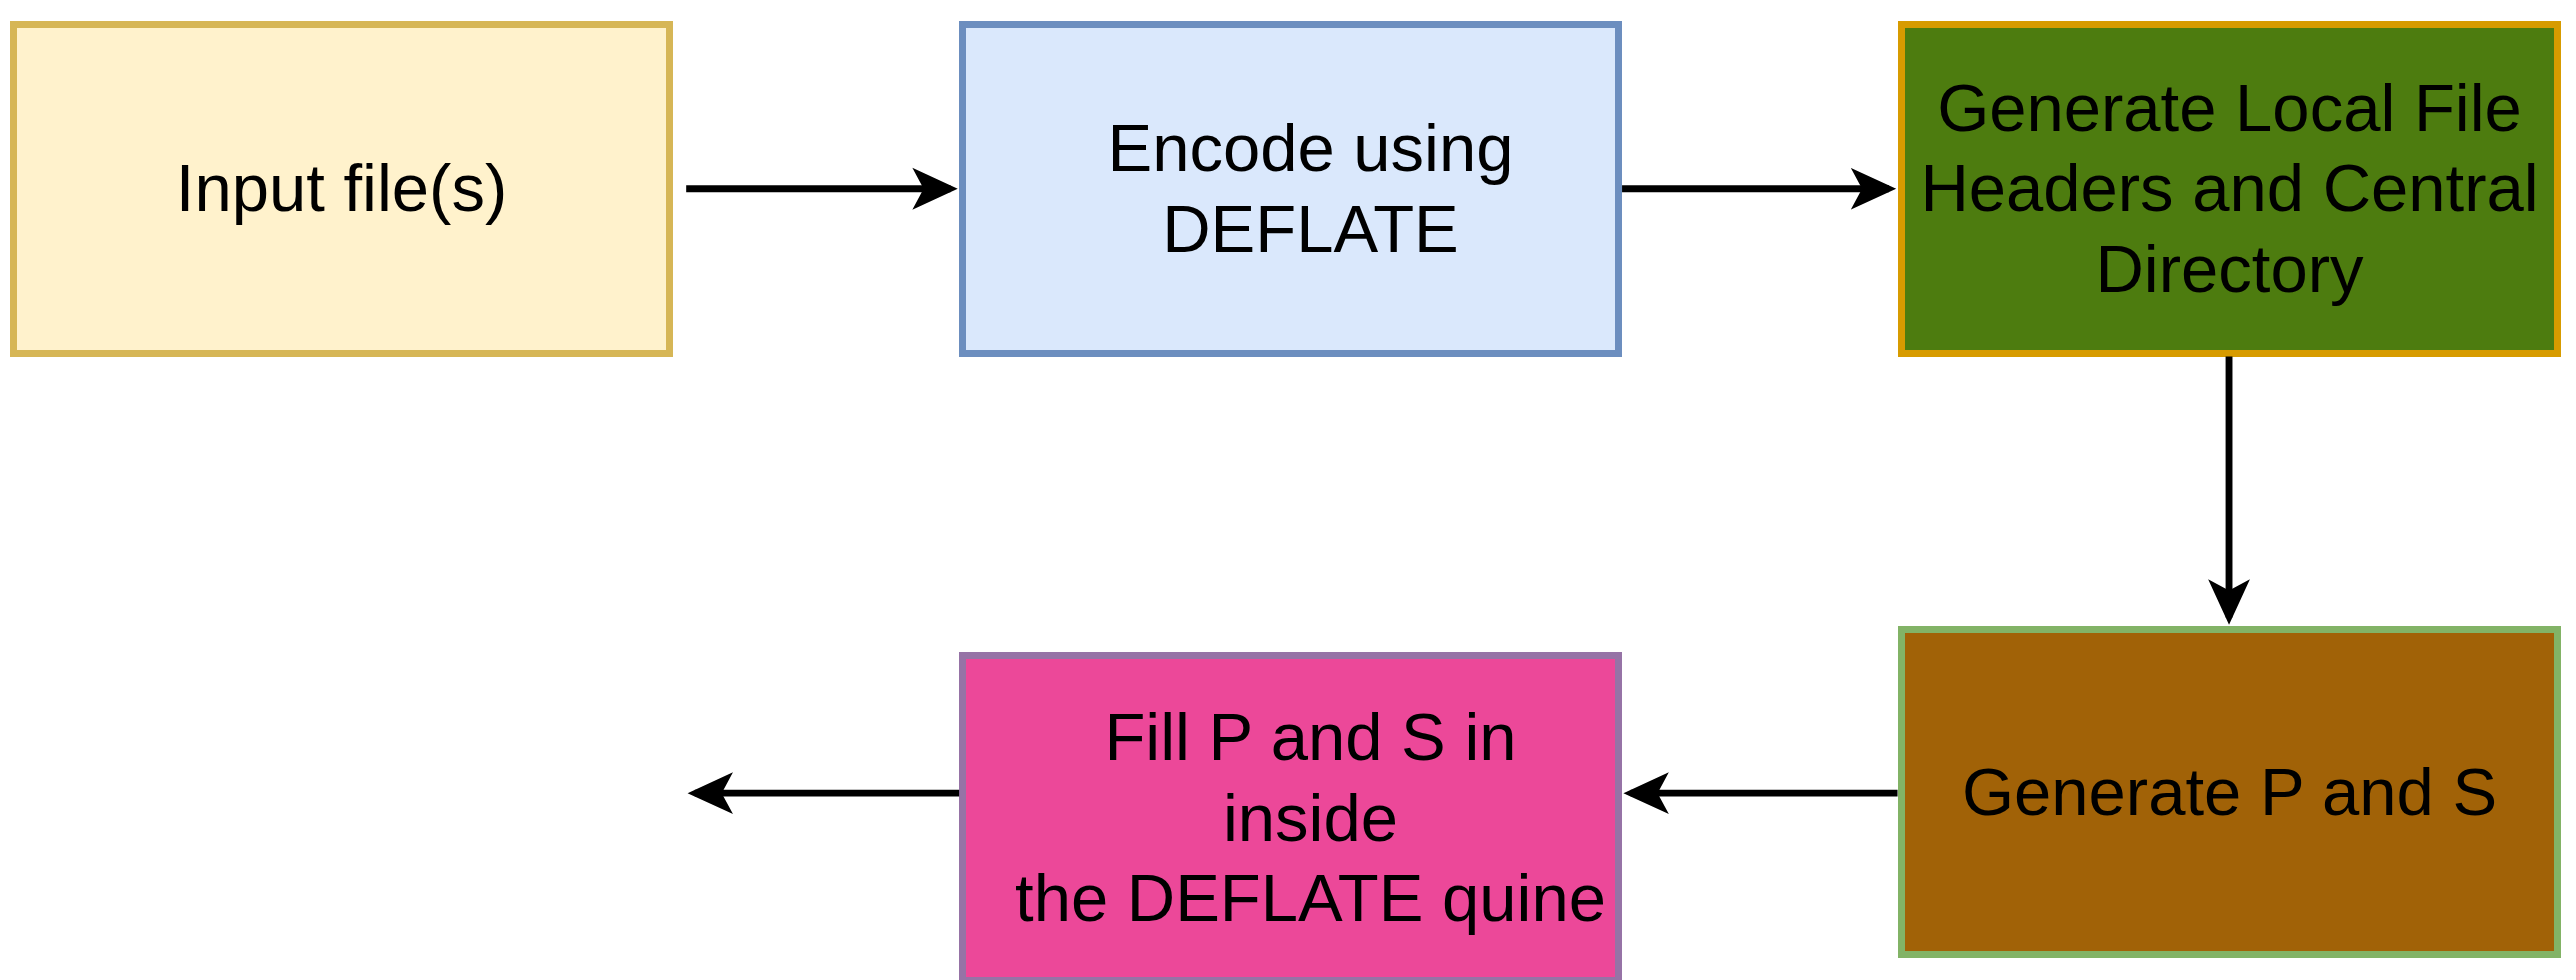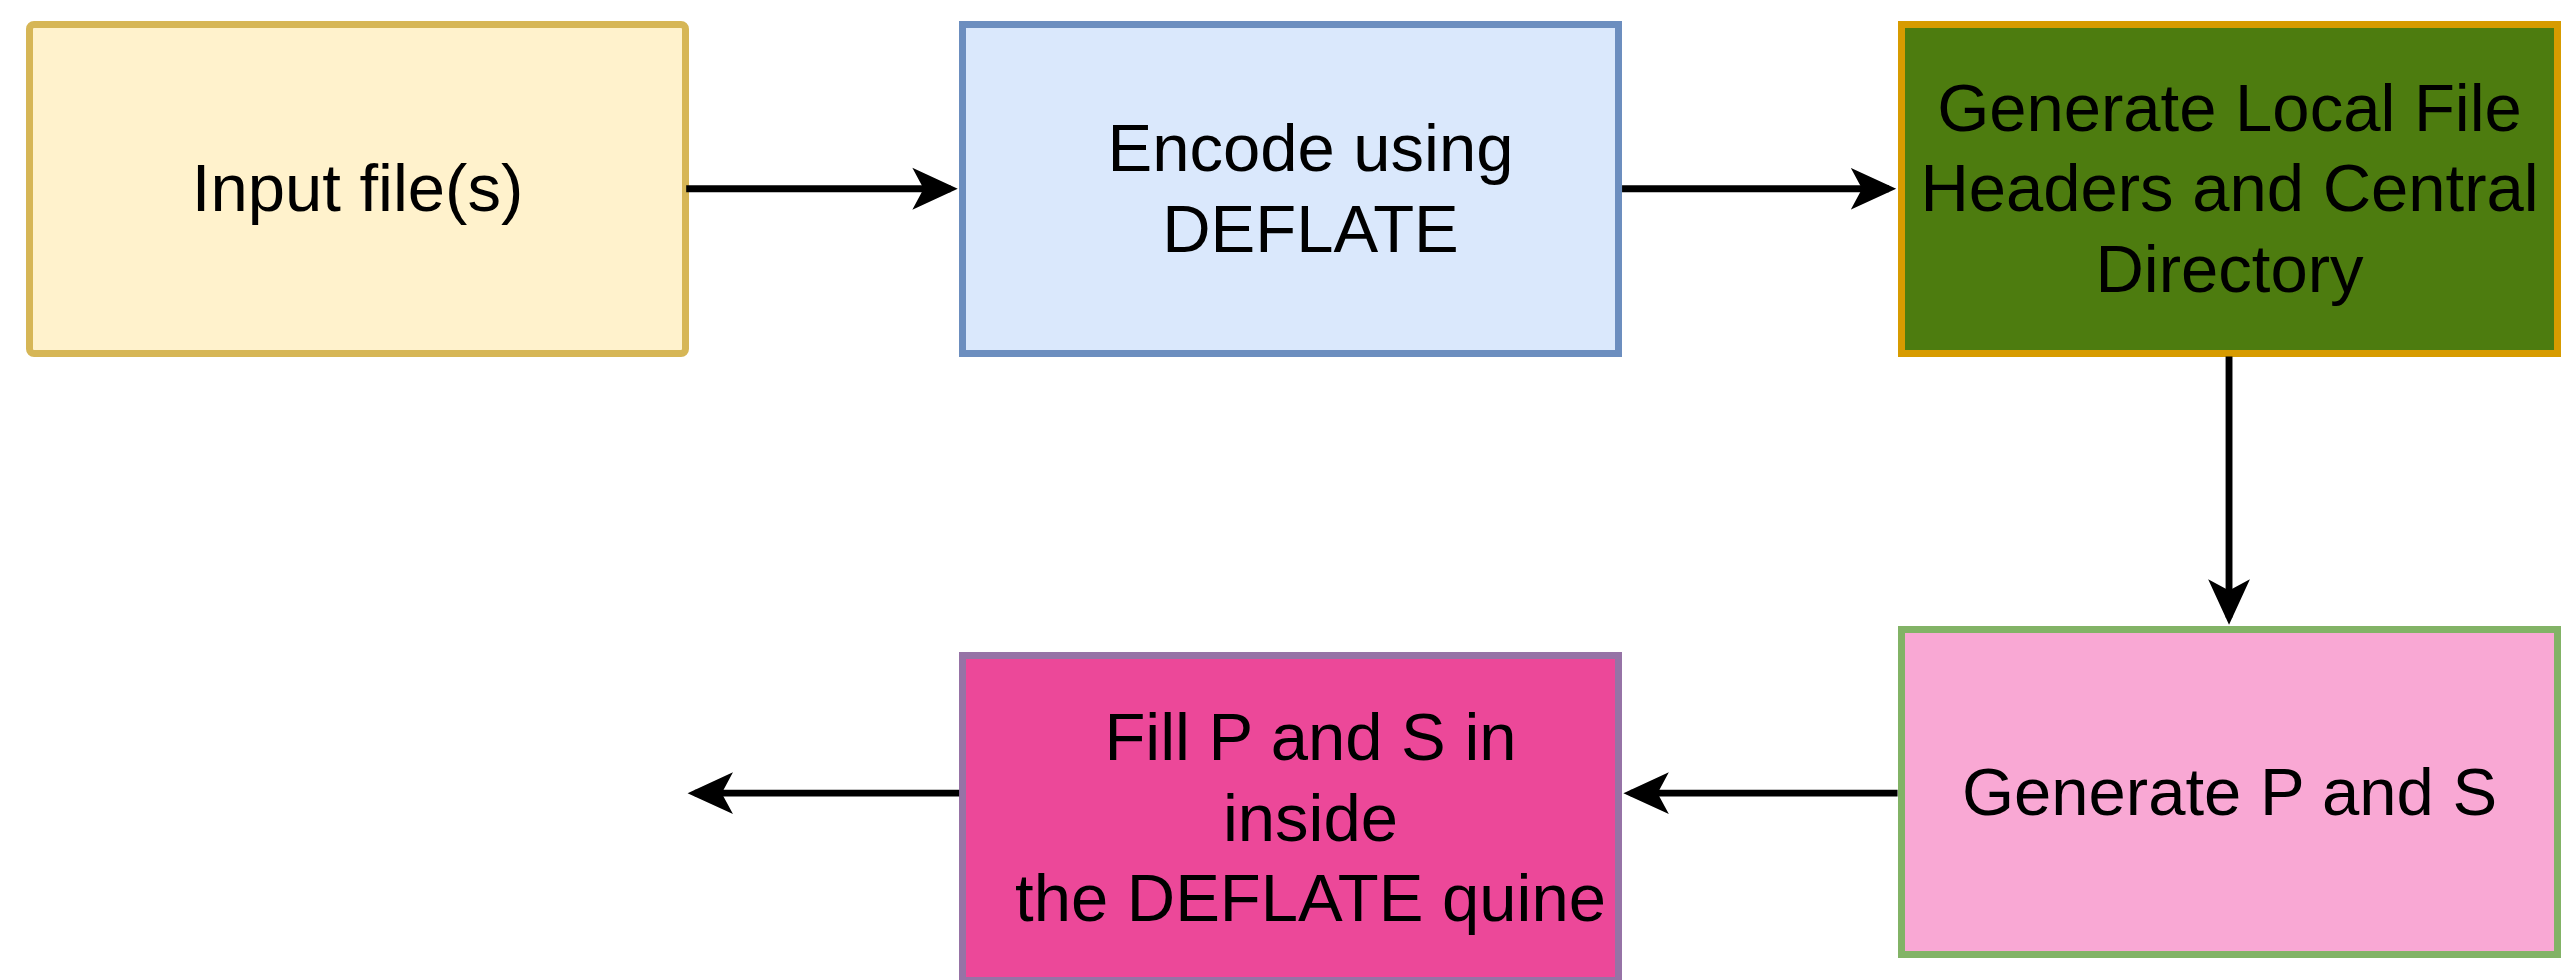--- a/index.html
+++ b/index.html
@@ -24,21 +24,21 @@
     width: 663px;
     box-sizing: border-box;
     border: 7.7px solid #000;
     display: flex;
     align-items: center;
     justify-content: center;
     text-align: center;
   }
   .row-top    { top: 20.7px;  height: 336px; }
   .row-bottom { top: 626px; height: 332px; }
-  .col-1 { left: 26px; border-radius: 8px; }
+  .col-1 { left: 10px; }
   .col-2 { left: 959px; padding-left: 40px; }
   .col-3 { left: 1898px; }
   .node-label {
     white-space: pre-line;
     font-size: 67px;
     line-height: 1.2;
     color: #000000;
     padding: 0 5.2px;
   }
   .edges-layer {
@@ -68,21 +68,21 @@
     <span class="node-label">Encode using
 DEFLATE</span>
   </div>
 
   <div class="node row-top col-3" style="background-color: #4d7c0f; border-color: rgb(215, 155, 0);">
     <span class="node-label">Generate Local File
 Headers and Central
 Directory</span>
   </div>
 
-  <div class="node row-bottom col-3" style="background-color: #f9a8d4; border-color: rgb(130, 179, 102);">
+  <div class="node row-bottom col-3" style="background-color: #a16207; border-color: rgb(130, 179, 102);">
     <span class="node-label">Generate P and S</span>
   </div>
 
   <div class="node row-bottom col-2" style="background-color: #ec4899; border-color: rgb(150, 115, 166); margin-top: 26px;">
     <span class="node-label">Fill P and S in inside
 the DEFLATE quine</span>
   </div>
 
 
   <svg class="edges-layer" width="2576" height="981" viewBox="0 0 2992 1139" xmlns="http://www.w3.org/2000/svg">

